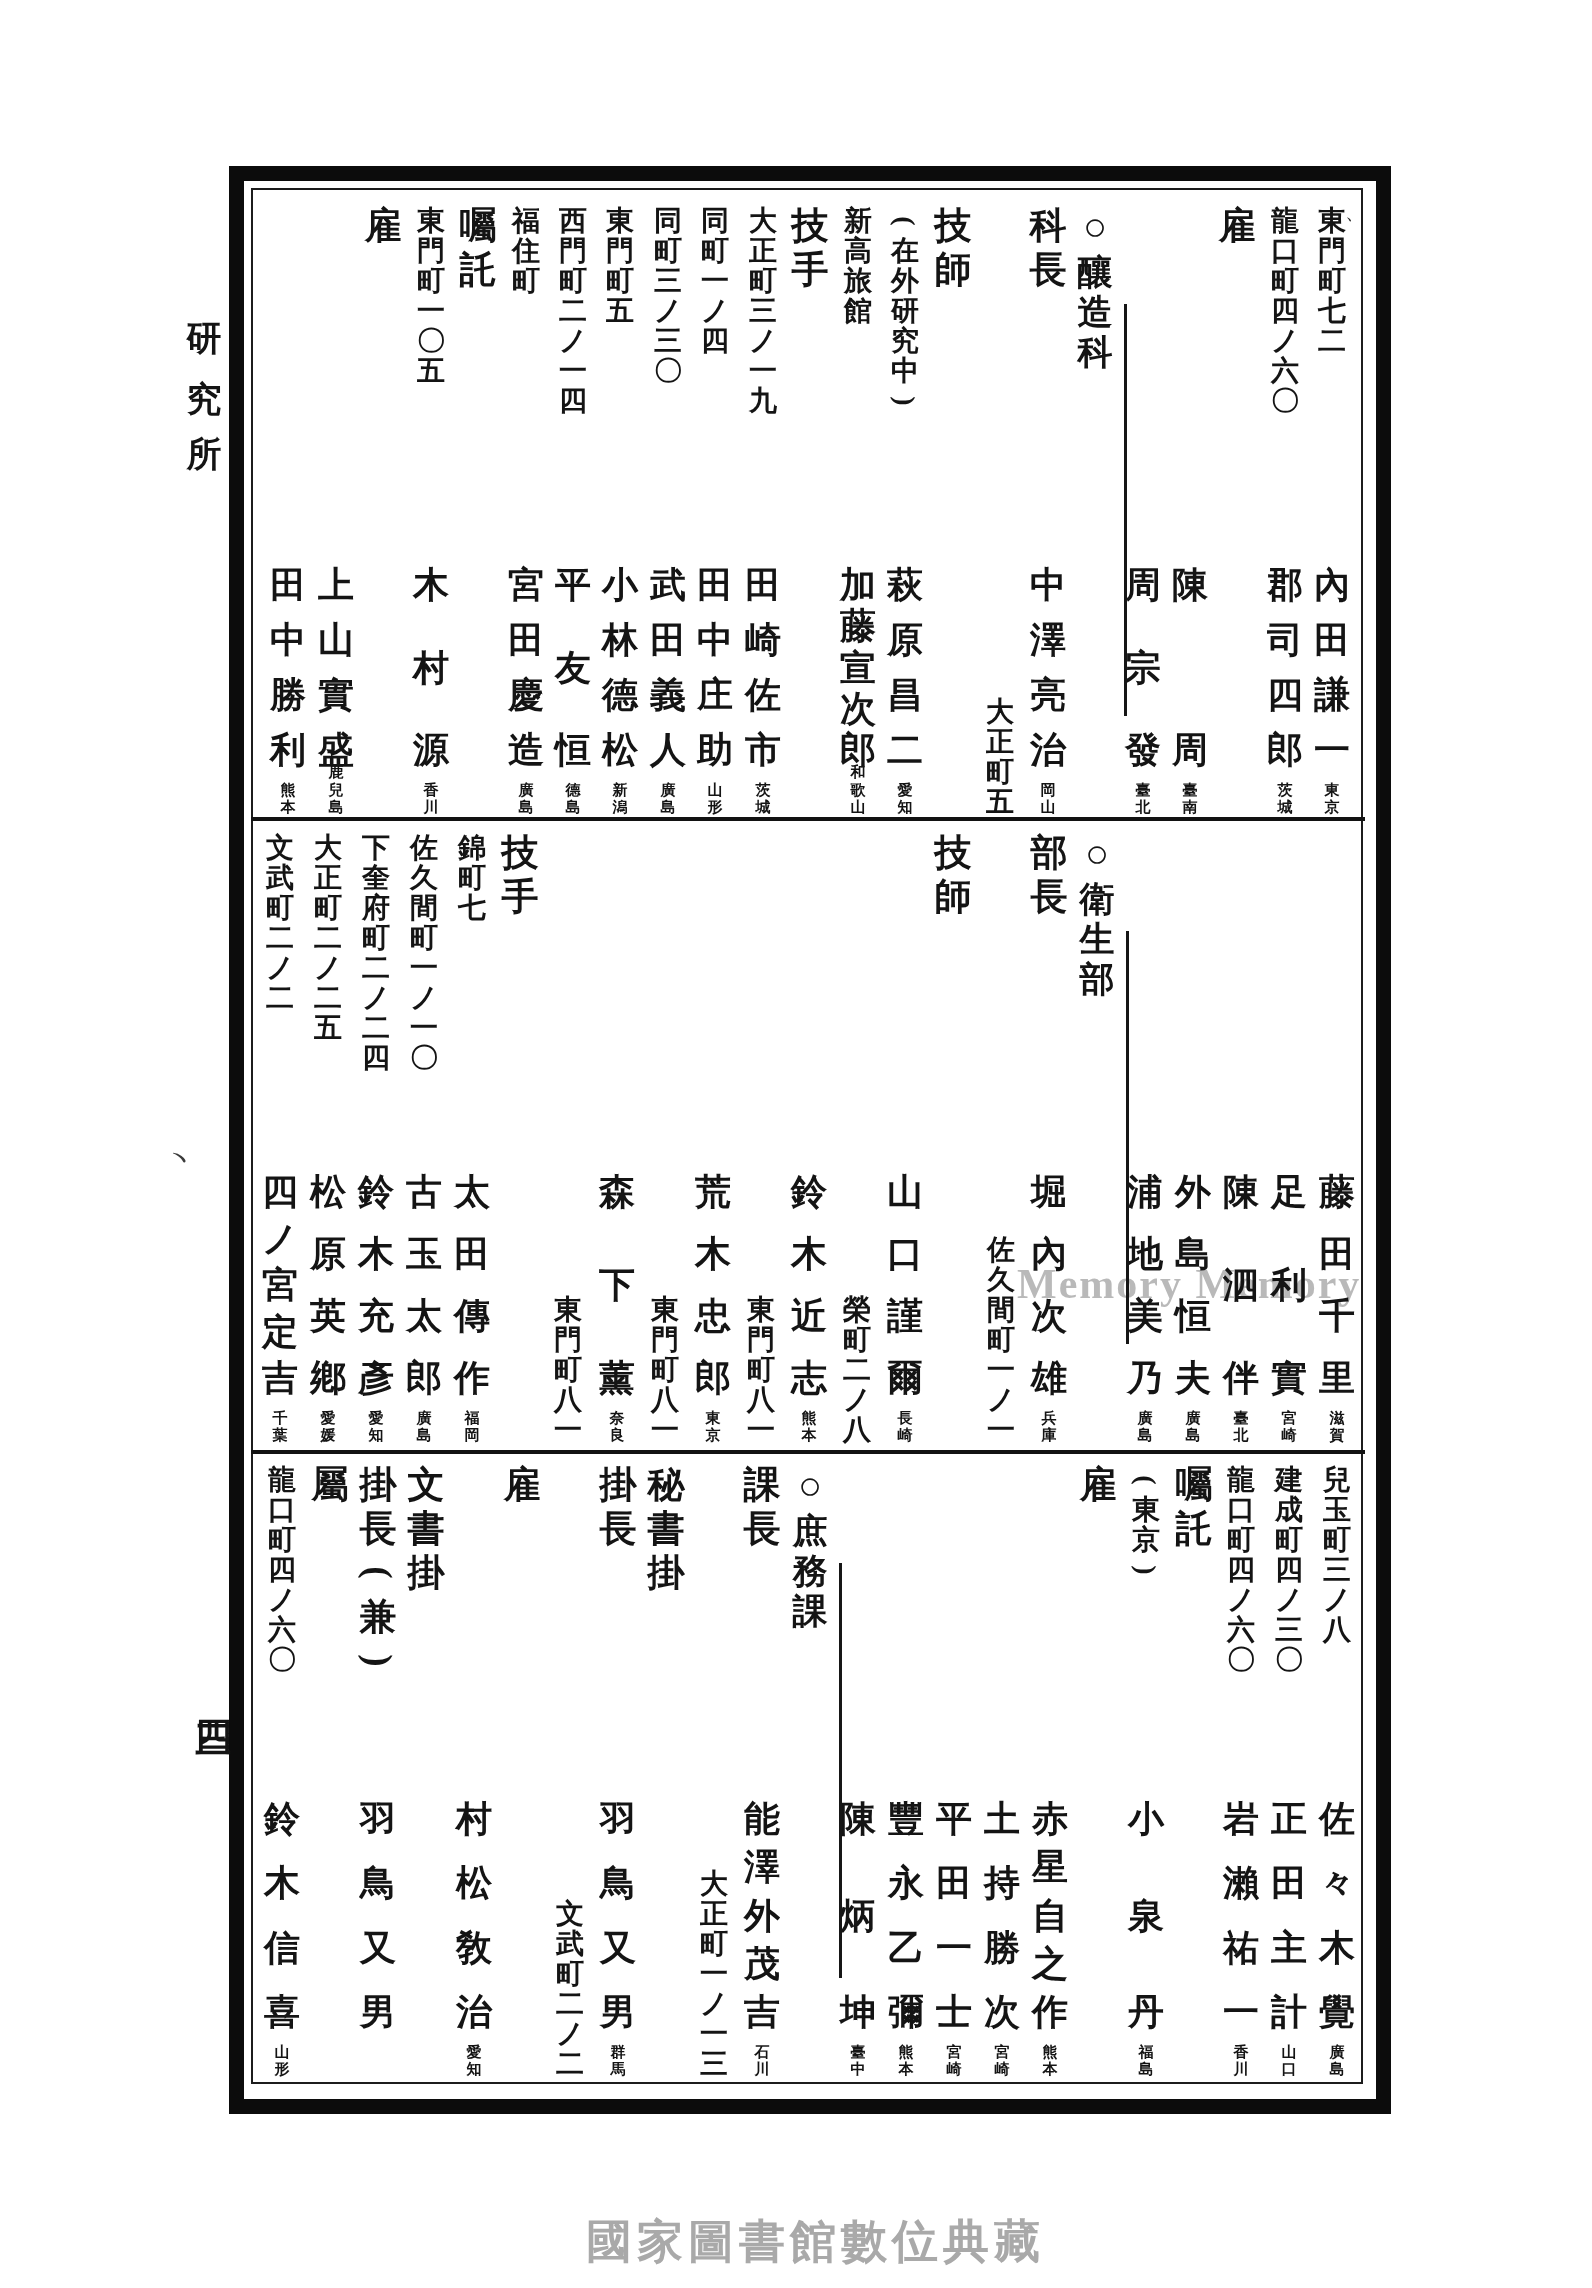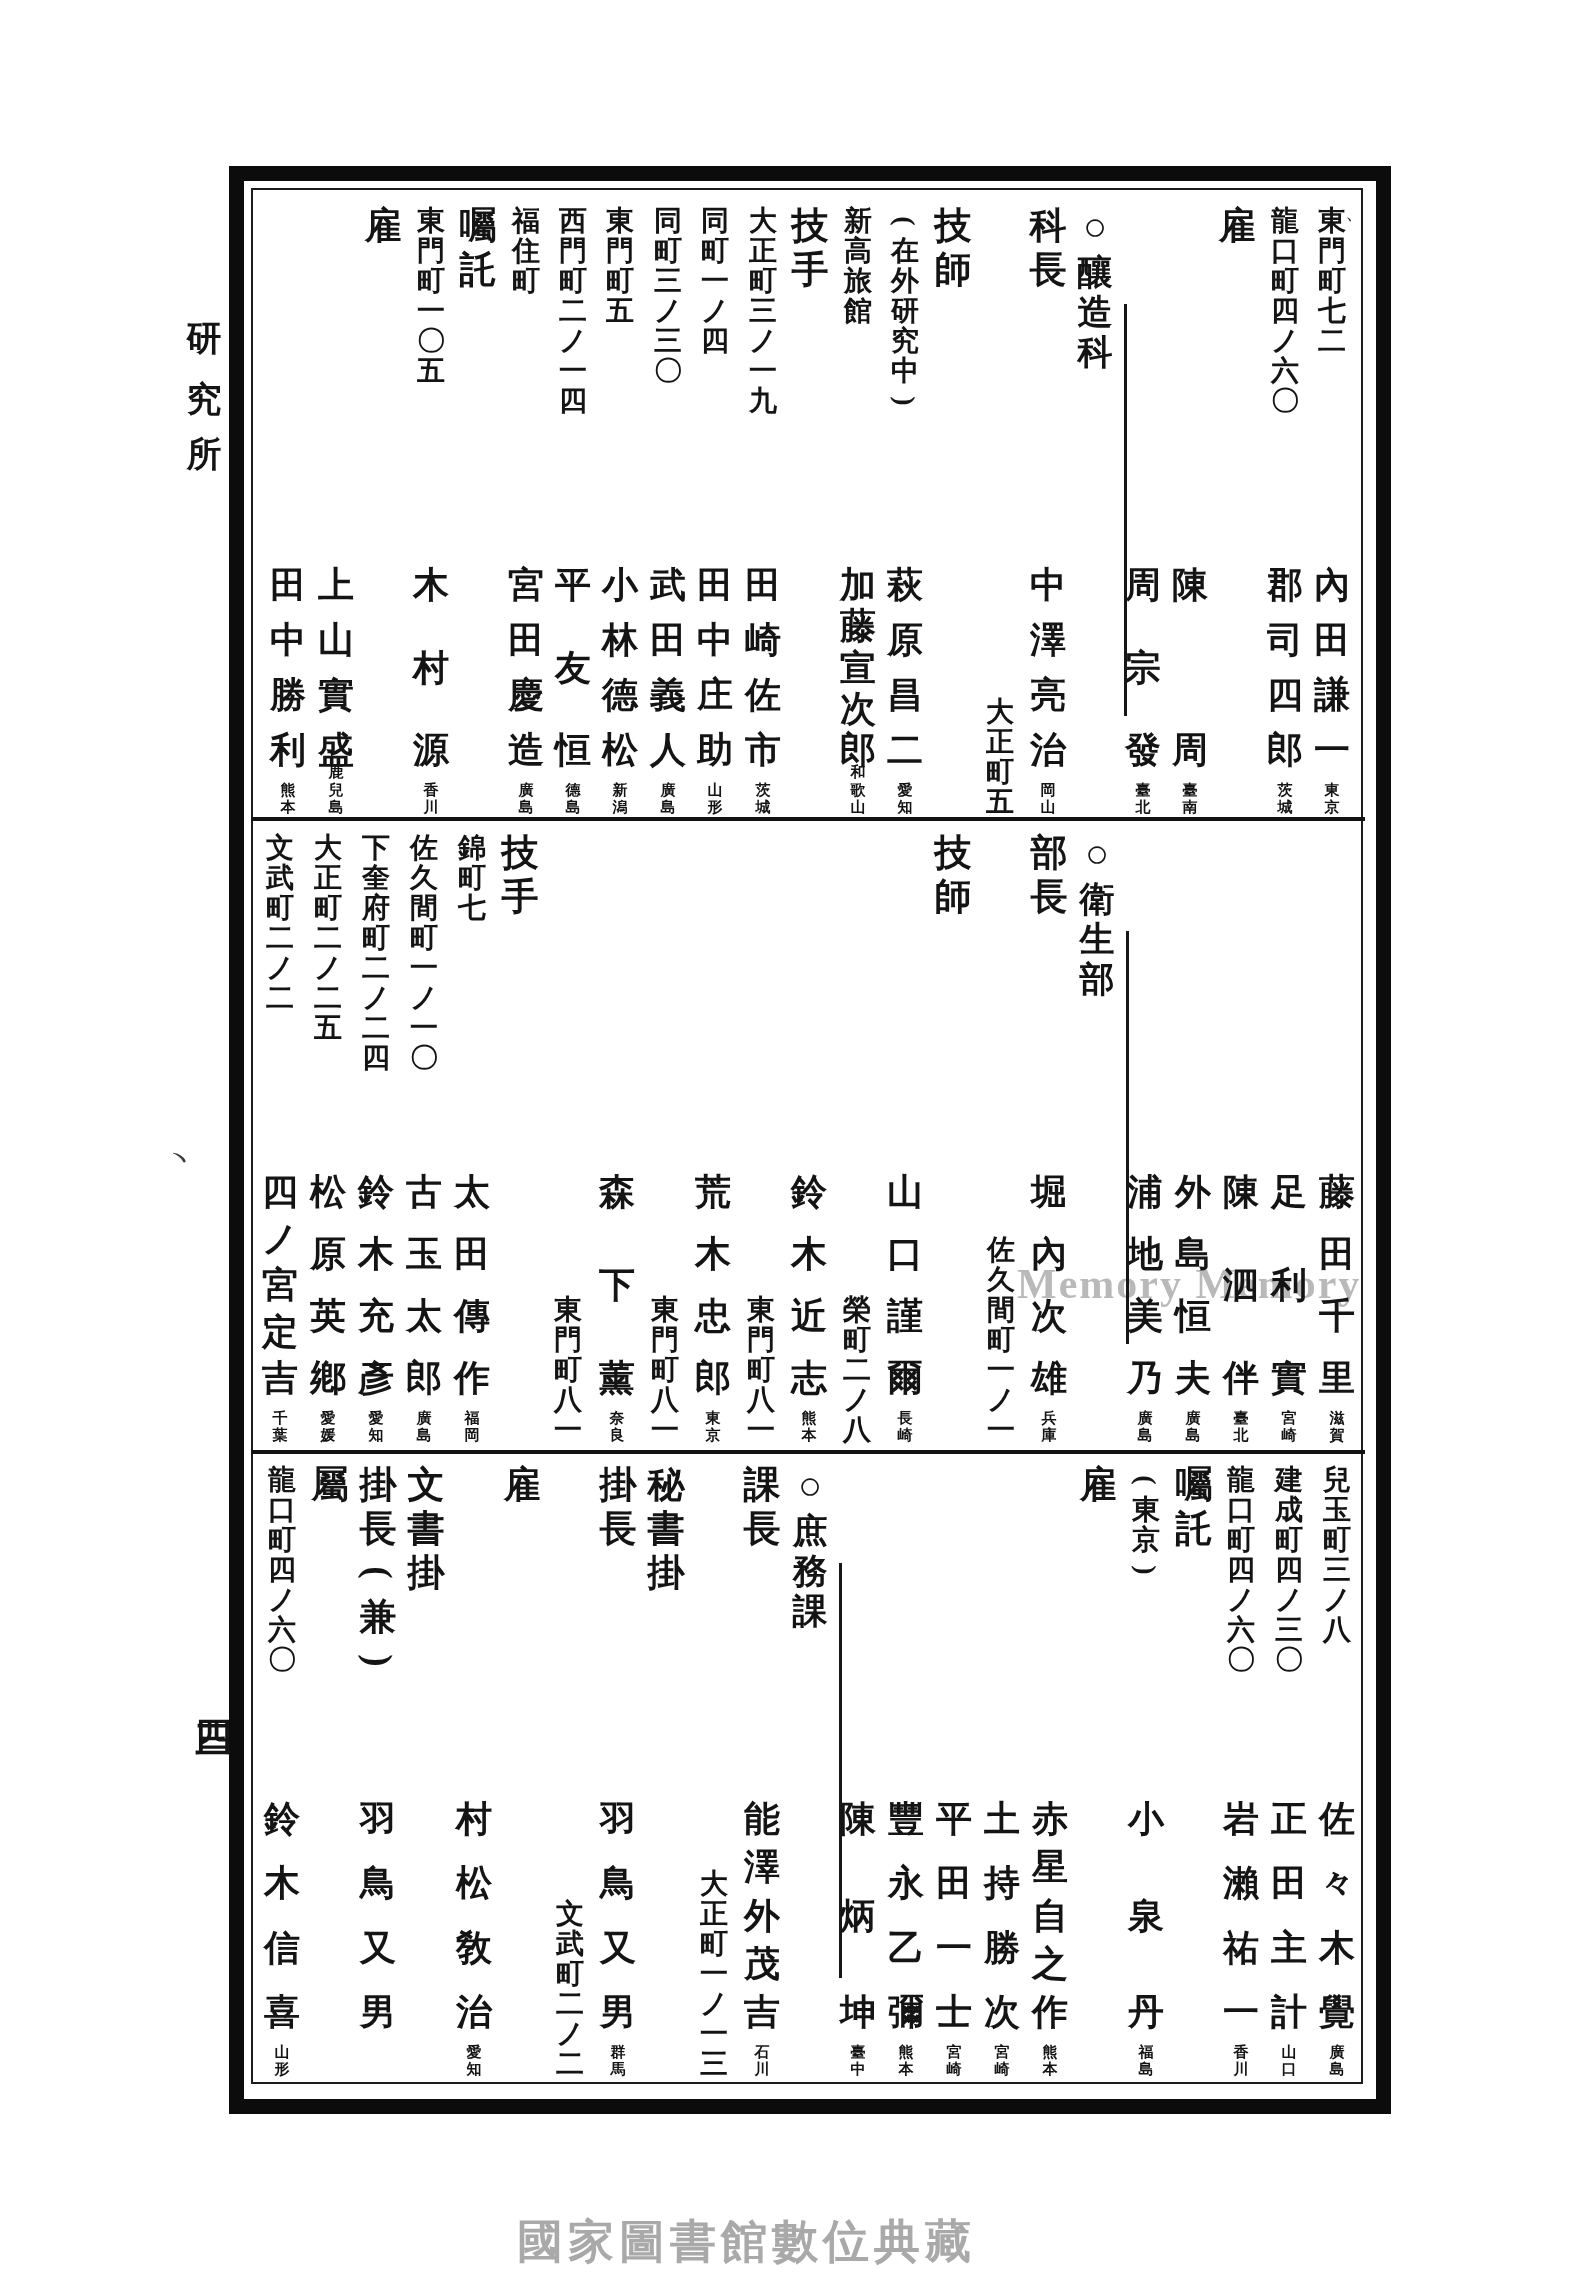--- a/index.html
+++ b/index.html
@@ -38,21 +38,21 @@
   .page-number{position:absolute;left:195px;top:1691px;writing-mode:vertical-rl;
       text-orientation:upright;font-size:37px;font-weight:700;letter-spacing:4px;line-height:1;}
   .stray-mark{position:absolute;left:167px;top:1142px;font-size:24px;color:#3a3a3a;
       transform:rotate(-12deg);}
   
   .wm-cjk{position:absolute;left:794px;top:1112px;width:517px;font-size:147px;line-height:1.25;
       color:var(--wm,#8f8f8f);opacity:.52;letter-spacing:-26px;font-weight:700;white-space:nowrap;}
   .wm-latin{position:absolute;left:1017px;top:1260px;font-size:42px;color:var(--wm,#8f8f8f);
       opacity:.62;letter-spacing:2px;font-weight:600;white-space:nowrap;}
   
-  .caption{position:absolute;left:517px;top:2211px;width:597px;
+  .caption{position:absolute;left:517px;top:2211px;width:597px;text-align:center;
       font-size:46px;letter-spacing:5px;font-weight:700;color:var(--cap,#a9a9a9);}
 </style>
 </head>
 <body>
 
 <div class="page" id="page">
 
   <div class="frame"></div>
   <div class="frame-inner"></div>
   <div class="hdivider" id="divider-1"></div>

